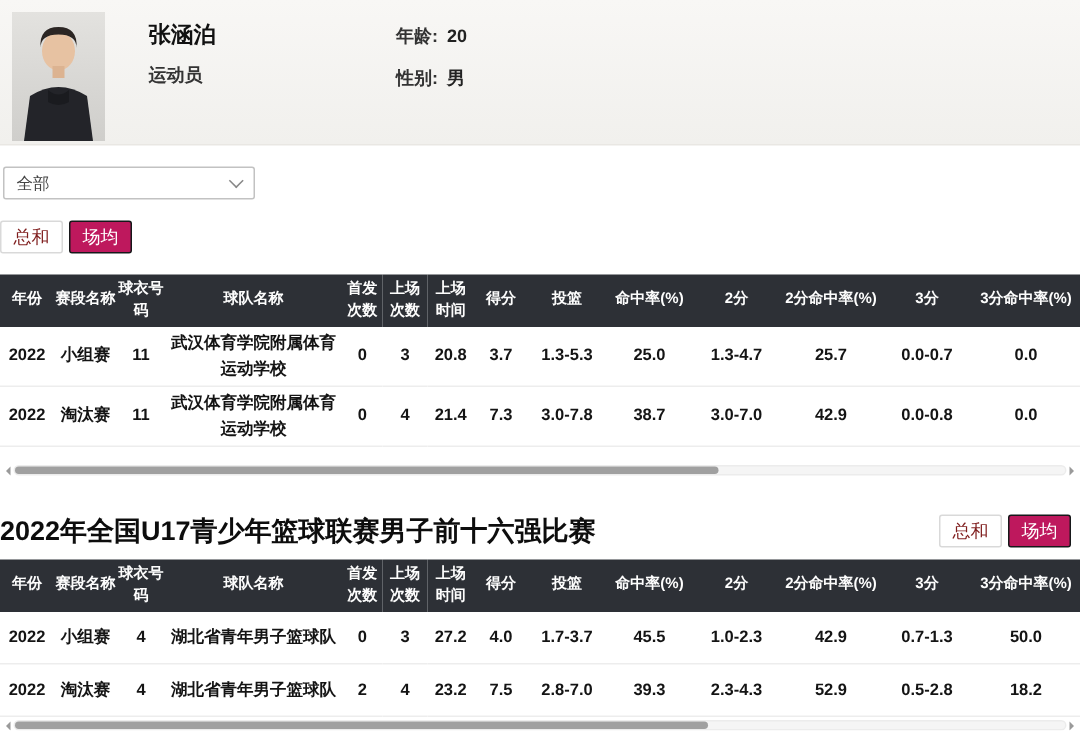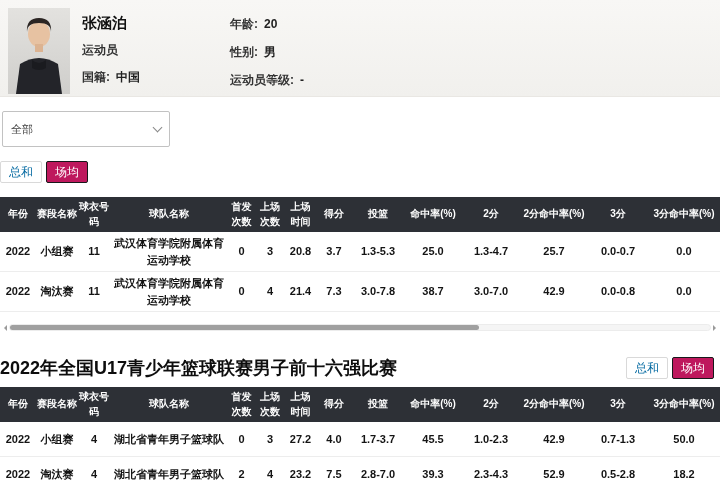--- a/index.html
+++ b/index.html
@@ -7,33 +7,33 @@
     width:720px; height:487px; overflow:hidden; background:#fff;
     font-family:"Liberation Sans","DejaVu Sans",sans-serif; color:#1c1c1c;
     position:relative;
   }
 
   
   .profile {
     box-sizing:border-box; height:97px; width:720px;
     background:linear-gradient(#f8f7f5,#f1f0ed);
     border-bottom:1px solid #e9e7e3;
-    display:flex; padding:8px 0 0 8px;
+    display:flex; padding:8px 0 0 8px;gap:17px;
   }
   .photo-wrap { width:62px; height:86px; flex:0 0 62px; }
   .pcol1 { width:148px; margin-left:12px; padding-top:6px; box-sizing:border-box; }
   .pcol  { width:151px; padding-top:8px; box-sizing:border-box; }
   .p-name { font-size:15px; font-weight:bold; color:#111; margin:0 0 9px 0; }
   .p-role { font-size:12px; color:#333; margin:0 0 10px 0; font-weight:bold; }
   .p-line { font-size:12px; font-weight:bold; color:#222; margin:0 0 11px 0; white-space:nowrap; }
   .p-line .lbl { color:#333; margin-right:6px; }
 
   
   .filter {
-    box-sizing:border-box; margin:14px 0 0 2px; width:168px; height:36px;
+    box-sizing:border-box; margin:14px 0 0 2px; width:168px; height:22px;
     border:1px solid #c2c2c2; border-radius:2px; background:#fff;
     display:flex; align-items:center; justify-content:space-between;
     padding:0 8px; font-size:11px; color:#444; cursor:pointer;
   }
   .chev {
     width:6px; height:6px; border-right:1px solid #888; border-bottom:1px solid #888;
     transform:rotate(45deg); margin-top:-3px;
   }
 
   
@@ -42,21 +42,21 @@
     margin:13px 6px 0 0; height:24px;
   }
   .section-head h2 { font-size:18px; font-weight:bold; margin:0; color:#0d0d0d; line-height:24px; }
   .sec2 .section-head { margin-top:24px; }
   .toggle { display:flex; }
   .toggle button {
     box-sizing:border-box; min-width:40px; height:22px; font-size:12px;
     border-radius:2px; cursor:pointer; padding:0 8px;
     font-family:"Liberation Sans","DejaVu Sans",sans-serif;
   }
-  .btn-sum { background:#fff; border:1px solid #d9d9d9; color:#0369a1; }
+  .btn-sum { background:#fff; border:1px solid #d9d9d9; color:#7f1d1d; }
   .btn-avg { background:#be185d; border:1px solid #17181a; color:#fff; margin-left:4px; }
 
   
   table { width:720px; border-collapse:collapse; table-layout:fixed; margin-top:13px; }
   .sec2 table { margin-top:7px; }
   thead th {
     background:#2d3036; color:#fdfdfd; font-size:10px; font-weight:600;
     padding:2px 1px; height:31px; line-height:1.45; word-break:break-all; text-align:center;
   }
   tbody td {
@@ -100,35 +100,29 @@
       <path d="M19 24 Q18 10 31 10 Q44 10 43 24 Q43 15 31 15 Q19 15 19 24 Z" fill="#2b2523"></path>
       <rect x="27" y="36" width="8" height="8" fill="#dcb391"></rect>
       <path d="M8 86 L12 56 Q31 44 50 56 L54 86 Z" fill="#232429"></path>
       <path d="M24 52 Q31 58 38 52 L38 60 Q31 64 24 60 Z" fill="#1a1b1f"></path>
     </svg>
   </div>
 
   <div class="pcol1">
     <div class="p-name">张涵泊</div>
     <div class="p-role">运动员</div>
-    <div class="p-line">
-      <span class="lbl">国籍:</span><span>中国</span>
-    </div>
   </div>
 
 
   <div class="pcol">
     <div class="p-line">
       <span class="lbl">年龄:</span><span>20</span>
     </div>
     <div class="p-line">
       <span class="lbl">性别:</span><span>男</span>
-    </div>
-    <div class="p-line">
-      <span class="lbl">运动员等级:</span><span>-</span>
     </div>
   </div>
 </div>
 
 <div class="filter">
   <span>全部</span>
   <span class="chev"></span>
 </div>
 
 <div class="section sec1">

